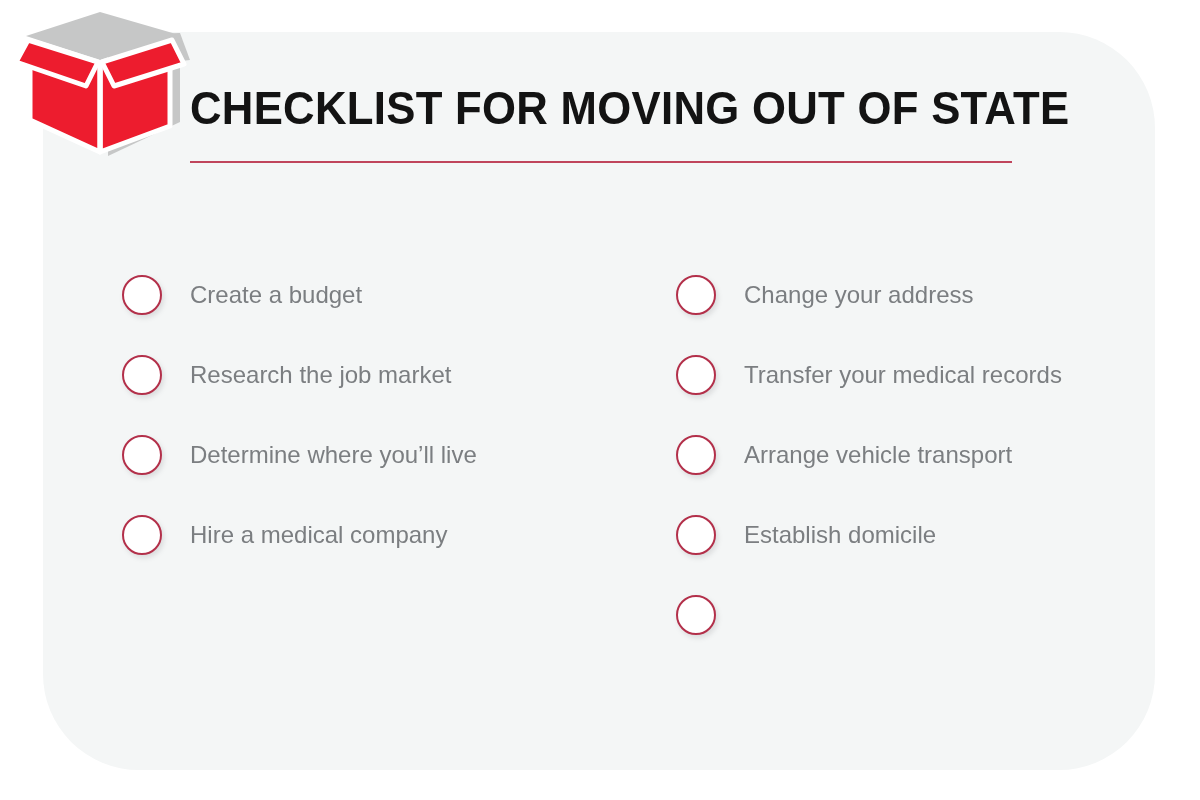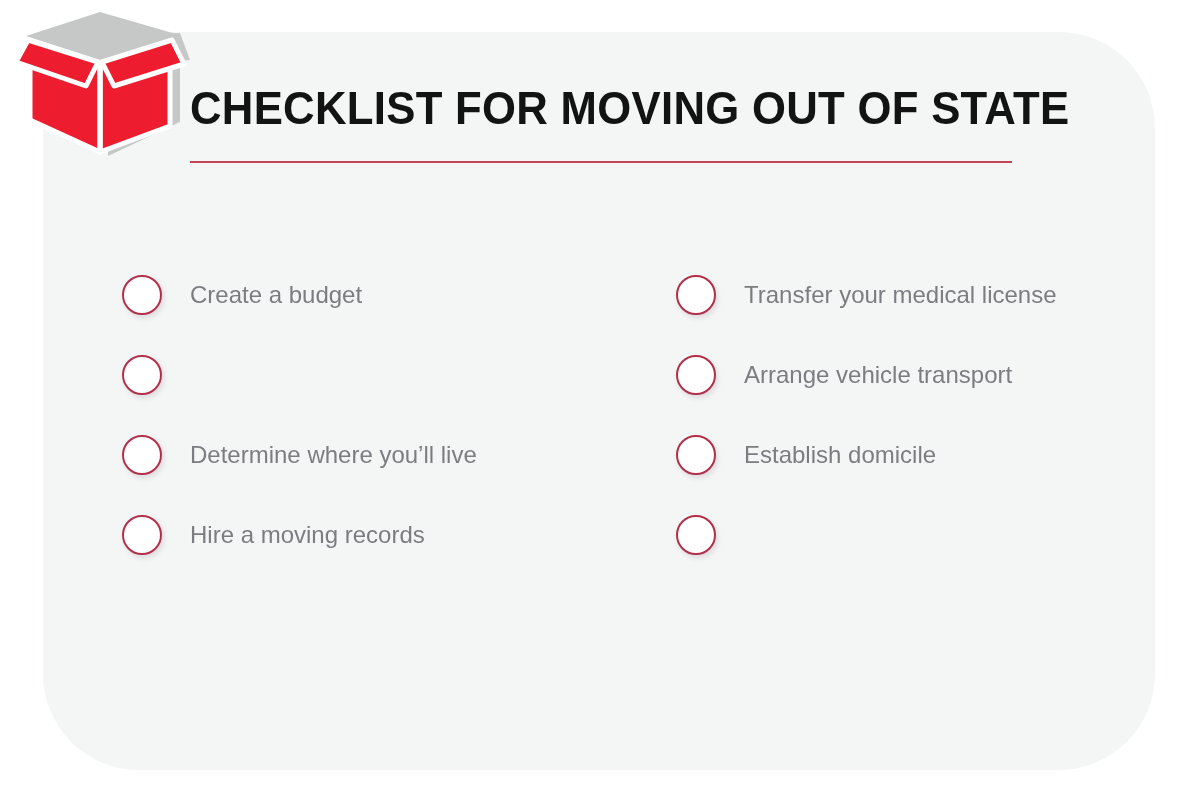--- a/index.html
+++ b/index.html
@@ -152,35 +152,40 @@
 
   <div class="checklist">
 
     <div class="column column-left">
       <div class="check-item">
         <span class="checkbox"></span>
         <span class="check-label">Create a budget</span>
       </div>
       <div class="check-item">
         <span class="checkbox"></span>
+        <span class="check-label">Research the job market</span>
       </div>
       <div class="check-item">
         <span class="checkbox"></span>
         <span class="check-label">Determine where you’ll live</span>
       </div>
       <div class="check-item">
         <span class="checkbox"></span>
-        <span class="check-label">Hire a moving records</span>
+        <span class="check-label">Hire a medical company</span>
       </div>
     </div>
 
     <div class="column column-right">
       <div class="check-item">
         <span class="checkbox"></span>
-        <span class="check-label">Transfer your medical license</span>
+        <span class="check-label">Change your address</span>
+      </div>
+      <div class="check-item">
+        <span class="checkbox"></span>
+        <span class="check-label">Transfer your medical records</span>
       </div>
       <div class="check-item">
         <span class="checkbox"></span>
         <span class="check-label">Arrange vehicle transport</span>
       </div>
       <div class="check-item">
         <span class="checkbox"></span>
         <span class="check-label">Establish domicile</span>
       </div>
       <div class="check-item">

